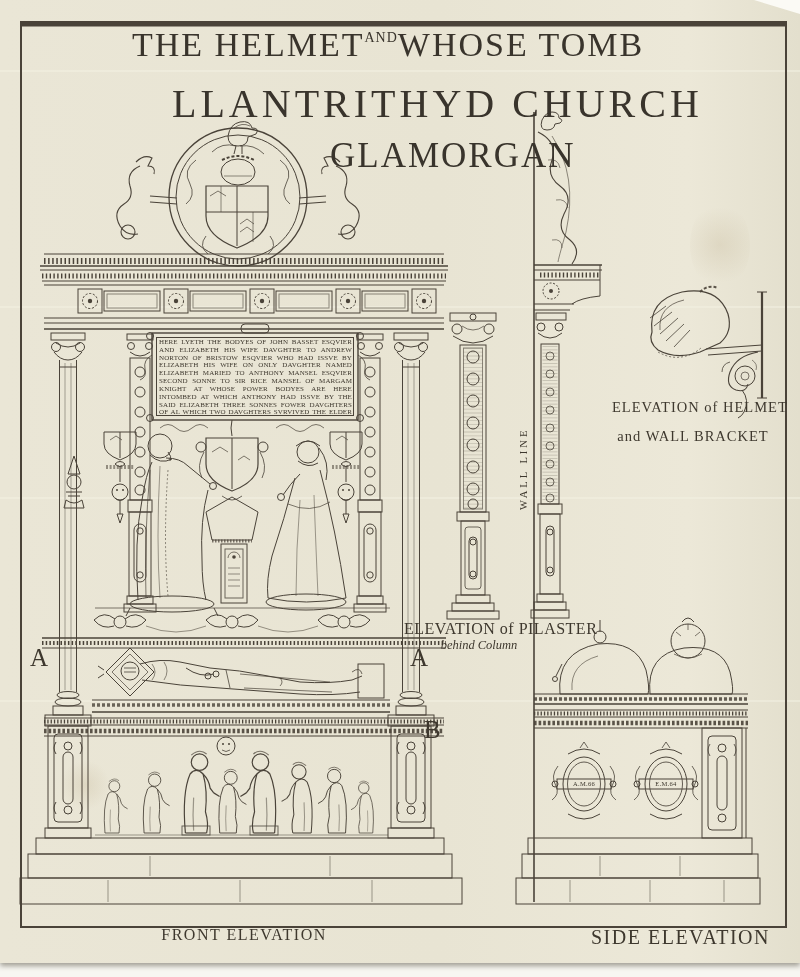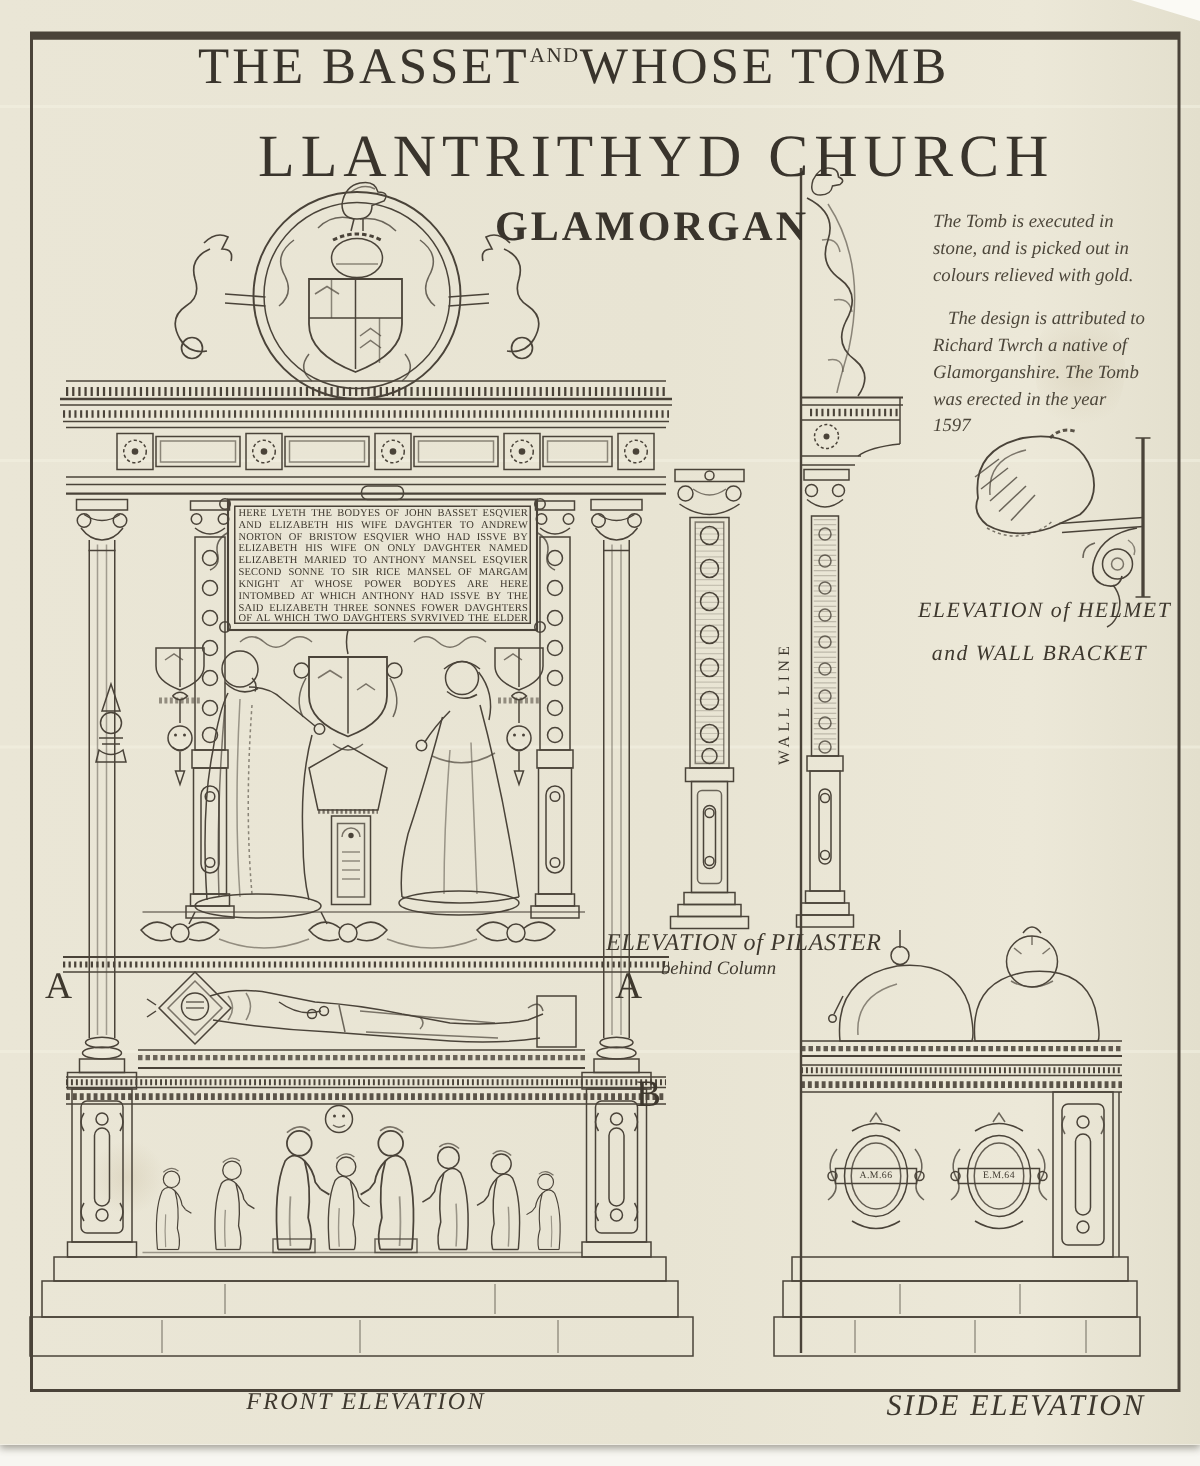--- a/index.html
+++ b/index.html
@@ -8,27 +8,27 @@
          background:linear-gradient(90deg,#eae6d6 0%,#e8e4d3 55%,#ece8d8 86%,#e3dfcd 100%);
          box-shadow:0 3px 5px rgba(60,55,40,.45);}
   .crease{position:absolute;left:0;width:800px;height:2px;background:#f3f0e2;opacity:.55;}
   .stain{position:absolute;border-radius:50%;background:radial-gradient(circle,rgba(170,150,110,.18),rgba(170,150,110,0) 70%);}
   .corner{position:absolute;right:0;top:0;width:0;height:0;border-top:14px solid #fbfaf5;border-left:46px solid transparent;}
   svg.art{position:absolute;left:0;top:0;}
   .txt{position:absolute;color:#39342c;}
   .title1{left:132px;top:26px;width:492px;text-align:center;font-size:34px;letter-spacing:2px;white-space:nowrap;}
   .title1 .sup{font-size:14px;vertical-align:14px;letter-spacing:1px;}
   .title2{left:172px;top:80px;width:480px;text-align:right;font-size:40px;letter-spacing:4px;white-space:nowrap;}
-  .title3{left:330px;top:136px;width:200px;text-align:center;font-size:28px;letter-spacing:2px;white-space:nowrap;font-weight:bold;}
+  .title3{left:330px;top:136px;width:200px;text-align:center;font-size:35px;letter-spacing:2px;white-space:nowrap;}
   .notes{left:622px;top:139px;width:142px;font-style:italic;font-size:12.5px;line-height:1.42;color:#4c463a;}
   .notes p{margin:0 0 12px 0;}
   .notes p+p{text-indent:10px;}
   .inscription{left:159px;top:339px;width:193px;height:77px;overflow:hidden;font-size:7px;line-height:1.12;
                text-align:justify;color:#3e382e;letter-spacing:.1px;}
-  .lbl{color:#3e382e;text-align:center;white-space:nowrap;font-style:italic;}
+  .lbl{color:#3e382e;text-align:center;white-space:nowrap;}
   .helmet-l1{left:612px;top:399px;width:162px;font-size:14.5px;letter-spacing:1px;}
   .helmet-l2{left:612px;top:428px;width:162px;font-size:14.5px;letter-spacing:1px;}
   .pilaster-l1{left:404px;top:620px;width:150px;font-size:16px;letter-spacing:.5px;}
   .pilaster-l2{left:404px;top:638px;width:150px;font-size:12.5px;font-style:italic;}
   .wall-line{left:518px;top:418px;height:92px;width:16px;writing-mode:vertical-rl;transform:rotate(180deg);
              font-size:10.5px;letter-spacing:3px;color:#3e382e;}
   .front-label{left:152px;top:926px;width:184px;font-size:16px;letter-spacing:1.5px;}
   .side-label{left:543px;top:926px;width:170px;font-size:20px;letter-spacing:1.5px;margin-left:48px;}
   .marker{font-size:25px;color:#3e382e;}
   .mk-a-left{left:30px;top:644px;}
@@ -510,28 +510,24 @@
         <line x1="660" y1="334" x2="678" y2="318" opacity=".8"></line>
         <line x1="666" y1="341" x2="684" y2="324" opacity=".8"></line>
         <line x1="674" y1="347" x2="690" y2="330" opacity=".8"></line>
         <path d="M700,292 q8,-8 18,-4" stroke-width="2" stroke-dasharray="3,2" opacity=".9"></path>
         <path d="M658,352 q14,8 28,4 q10,-3 16,-9" stroke-dasharray="2,2" opacity=".7"></path>
       </g>
 
     </g>
   </svg>
 
-  <div class="txt title1"><span>THE BASSET</span><span class="sup">AND</span><span>WHOSE TOMB</span></div>
+  <div class="txt title1"><span>THE HELMET</span><span class="sup">AND</span><span>WHOSE TOMB</span></div>
   <div class="txt title2">LLANTRITHYD CHURCH</div>
   <div class="txt title3">GLAMORGAN</div>
 
-  <div class="txt notes">
-    <p>The Tomb is executed in stone, and is picked out in colours relieved with gold.</p>
-    <p>The design is attributed to Richard Twrch a native of Glamorganshire. The Tomb was erected in the year 1597</p>
-  </div>
 
   <div class="txt inscription">HERE LYETH THE BODYES OF JOHN BASSET ESQVIER AND ELIZABETH HIS WIFE DAVGHTER TO ANDREW NORTON OF BRISTOW ESQVIER WHO HAD ISSVE BY ELIZABETH HIS WIFE ON ONLY DAVGHTER NAMED ELIZABETH MARIED TO ANTHONY MANSEL ESQVIER SECOND SONNE TO SIR RICE MANSEL OF MARGAM KNIGHT AT WHOSE POWER BODYES ARE HERE INTOMBED AT WHICH ANTHONY HAD ISSVE BY THE SAID ELIZABETH THREE SONNES FOWER DAVGHTERS OF AL WHICH TWO DAVGHTERS SVRVIVED THE ELDER MARIED TO THOMAS AVBREY ESQVIER THE YOVNGER MARYED TO RAWLIGH BASSYVE ESQVIER</div>
 
   <div class="txt lbl helmet-l1">ELEVATION of HELMET</div>
   <div class="txt lbl helmet-l2">and WALL BRACKET</div>
   <div class="txt lbl pilaster-l1">ELEVATION of PILASTER</div>
   <div class="txt lbl pilaster-l2">behind Column</div>
   <div class="txt wall-line">WALL LINE</div>
 
   <div class="txt marker mk-a-left">A</div>

